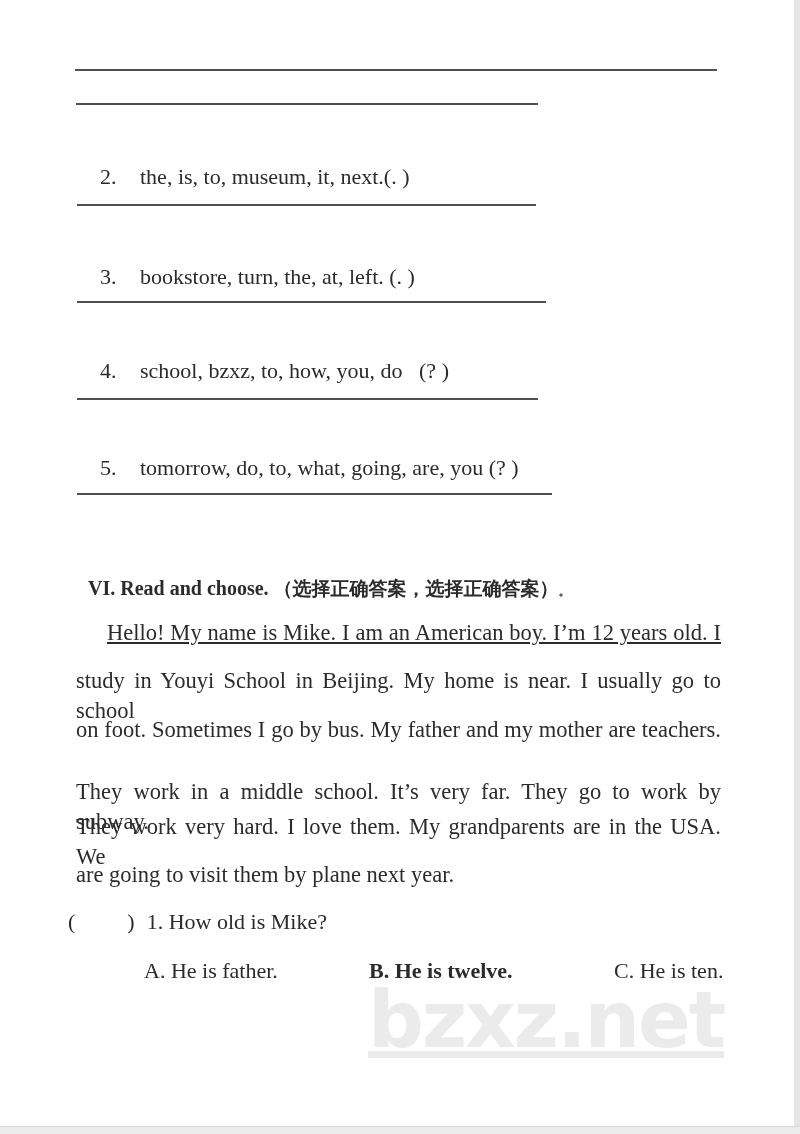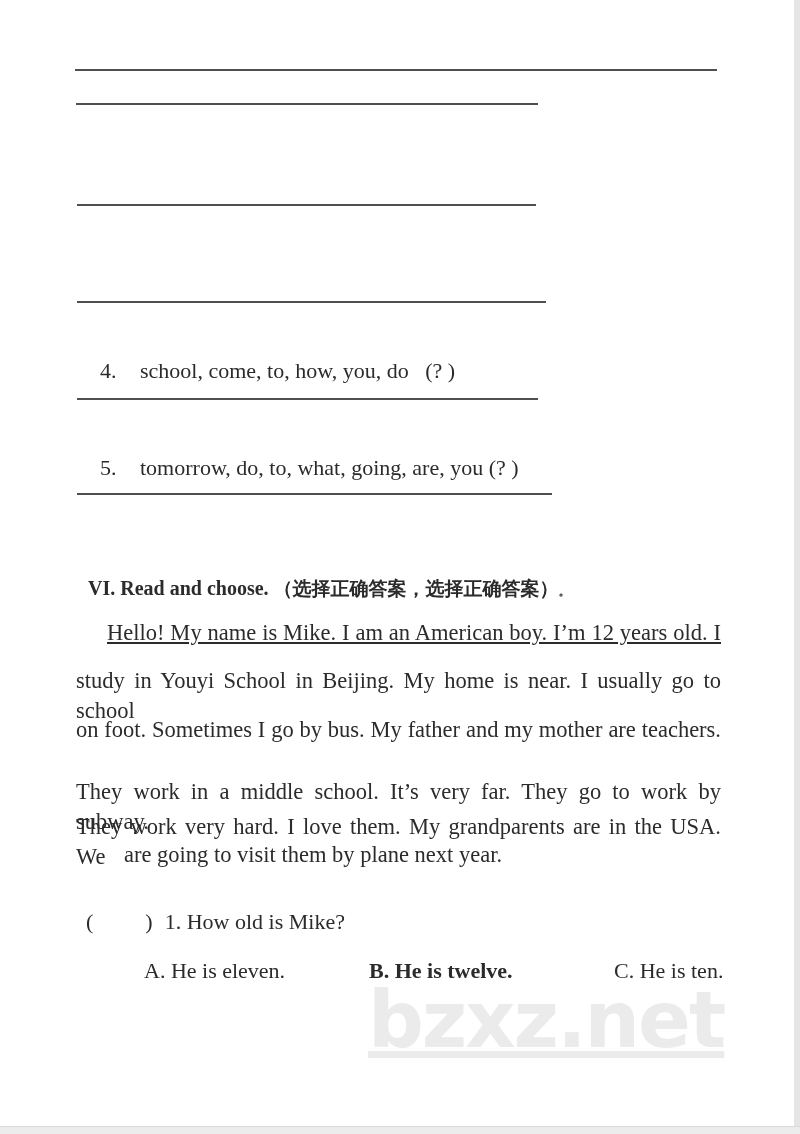--- a/index.html
+++ b/index.html
@@ -51,24 +51,24 @@
     position:absolute; left:76px; width:645px;
     font-size:22.5px; line-height:30px;
     text-align:justify; text-align-last:justify;
     box-sizing:border-box;
   }
   .p-line-1 { top:618px; padding-left:31px;text-decoration:underline; }
   .p-line-2 { top:666px; }
   .p-line-3 { top:715px; }
   .p-line-4 { top:777px; }
   .p-line-5 { top:812px; }
-  .p-line-6 { top:840px; text-align:left; text-align-last:left;margin-left:48px; }
+  .p-line-6 { top:860px; text-align:left; text-align-last:left; }
 
   
-  .q-row { position:absolute; left:86px; font-size:22px; line-height:30px; white-space:nowrap; z-index:2; }
+  .q-row { position:absolute; left:68px; font-size:22px; line-height:30px; white-space:nowrap; z-index:2; }
   .q-1 { top:907px; }
   .q-2 { top:1003px; }
   .q-paren-open  { display:inline-block; margin-right:52px; }
   .q-paren-close { display:inline-block; margin-right:12px; }
 
   .options-row { position:absolute; top:956px; left:0; width:800px; font-size:22px; line-height:30px; z-index:2; }
   .opt { position:absolute; white-space:nowrap; }
   .opt-a { left:144px; }
   .opt-b { left:369px;font-weight:bold; }
   .opt-c { left:614px; }
@@ -88,26 +88,32 @@
 </head>
 <body>
 
 <div class="page">
 
   <div class="watermark">bzxz.net</div>
 
   <div class="rule rule-1"></div>
   <div class="rule rule-2"></div>
 
+  <div class="item-row item-2">
+    <span class="item-num">2.</span><span class="item-text">the, is, to, museum, it, next.(. )</span>
+  </div>
   <div class="rule rule-3"></div>
 
+  <div class="item-row item-3">
+    <span class="item-num">3.</span><span class="item-text">bookstore, turn, the, at, left. (. )</span>
+  </div>
   <div class="rule rule-4"></div>
 
   <div class="item-row item-4">
-    <span class="item-num">4.</span><span class="item-text">school, come, to, how, you, do   (? )</span>
+    <span class="item-num">4.</span><span class="item-text">school, bzxz, to, how, you, do   (? )</span>
   </div>
   <div class="rule rule-5"></div>
 
   <div class="item-row item-5">
     <span class="item-num">5.</span><span class="item-text">tomorrow, do, to, what, going, are, you (? )</span>
   </div>
   <div class="rule rule-6"></div>
 
   <div class="section-heading">
     <span class="heading-en">VI. Read and choose.</span>
@@ -119,21 +125,21 @@
   <div class="p-line p-line-3">on foot. Sometimes I go by bus. My father and my mother are teachers.</div>
   <div class="p-line p-line-4">They work in a middle school. It’s very far. They go to work by subway.</div>
   <div class="p-line p-line-5">They work very hard. I love them. My grandparents are in the USA. We</div>
   <div class="p-line p-line-6">are going to visit them by plane next year.</div>
 
   <div class="q-row q-1">
     <span class="q-paren-open">(</span><span class="q-paren-close">)</span><span class="q-label">1. How old is Mike?</span>
   </div>
 
   <div class="options-row">
-    <span class="opt opt-a">A. He is eleven.</span>
+    <span class="opt opt-a">A. He is father.</span>
     <span class="opt opt-b">B. He is twelve.</span>
     <span class="opt opt-c">C. He is ten.</span>
   </div>
 
 
   <div class="edge-right"></div>
   <div class="edge-bottom"></div>
 
 </div>
 

